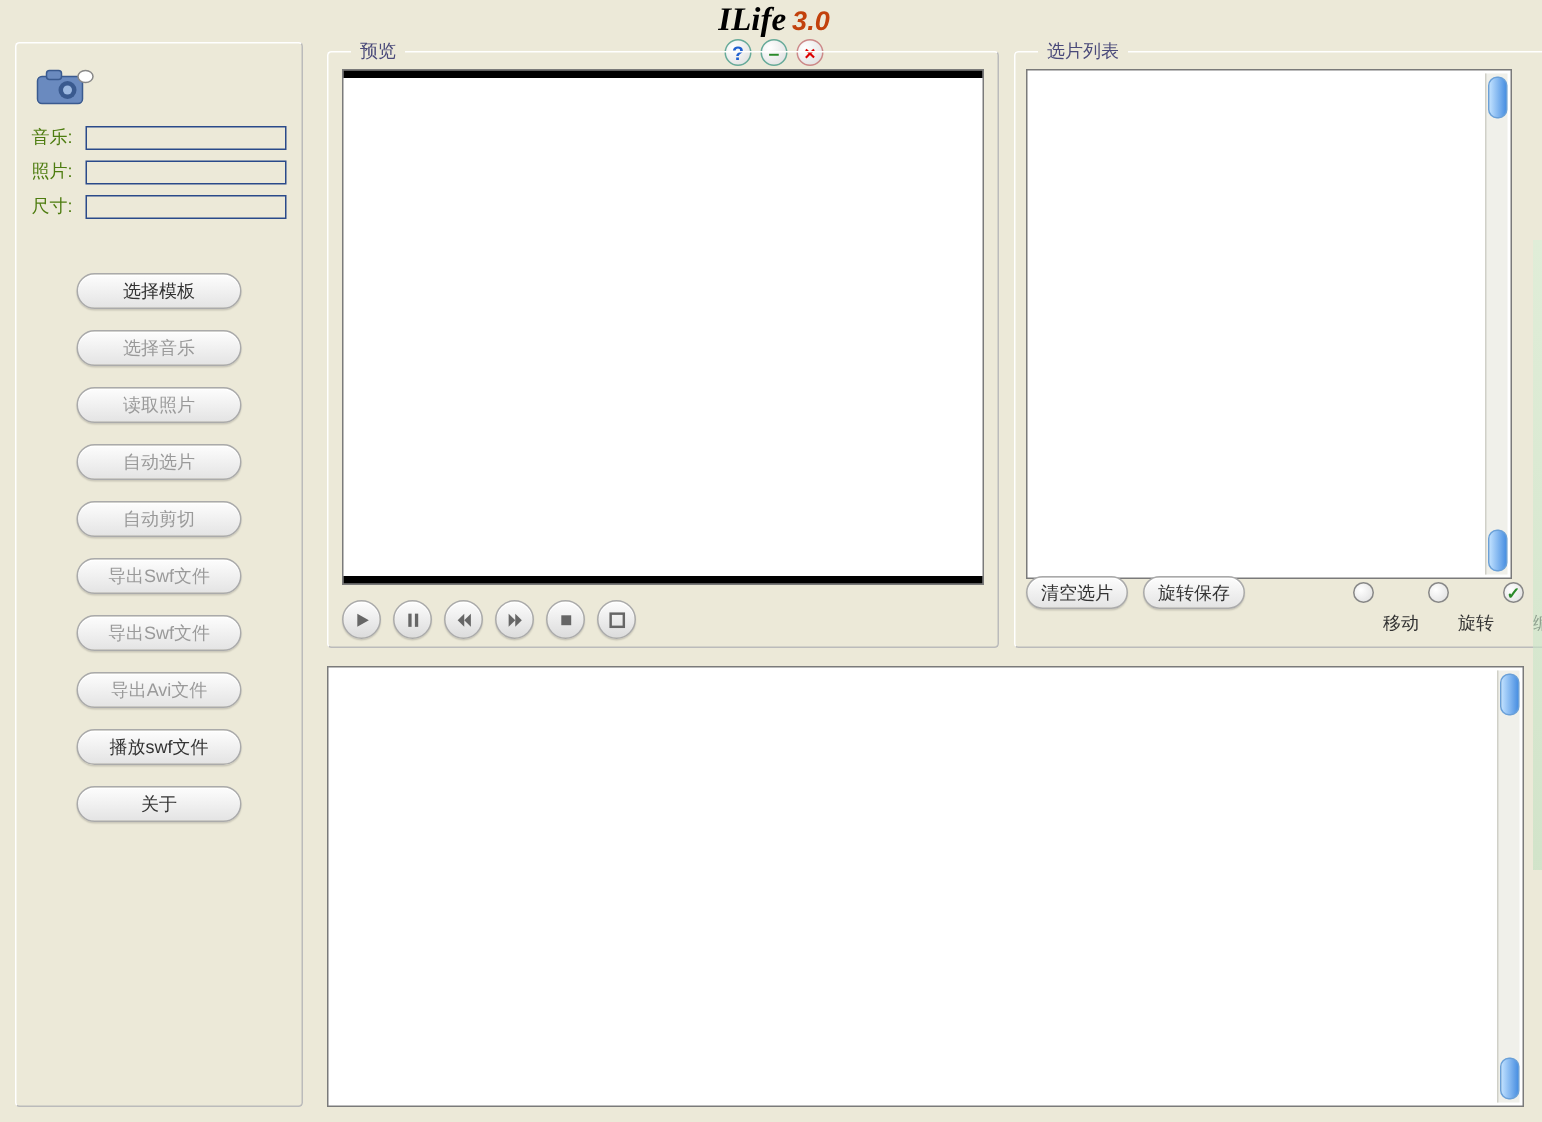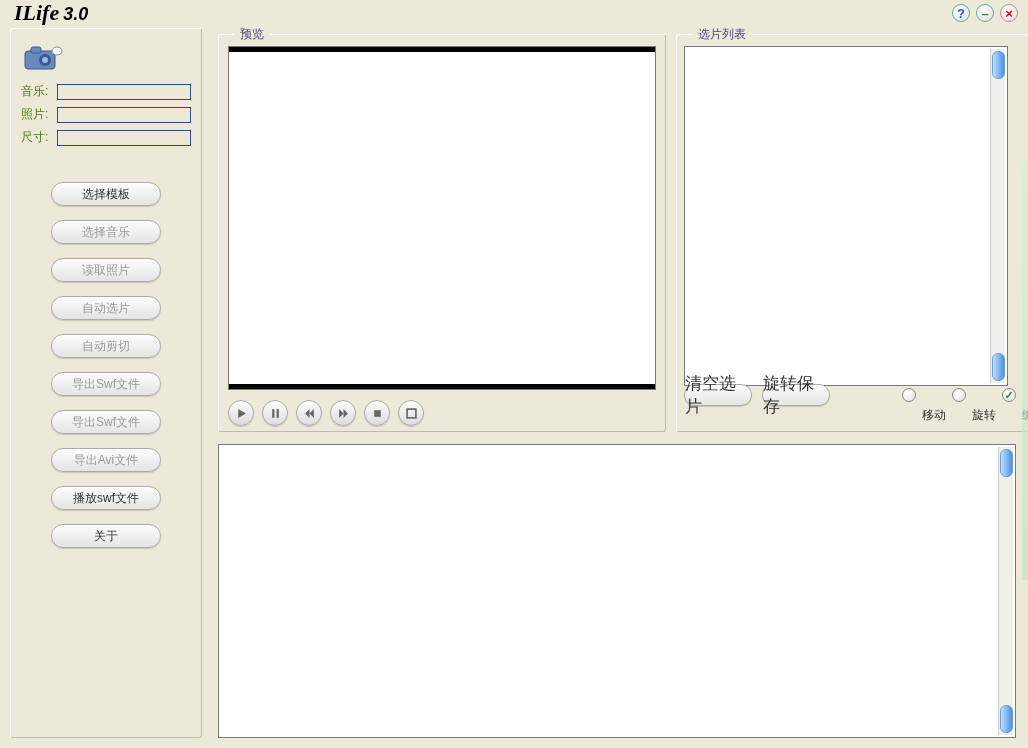--- a/index.html
+++ b/index.html
@@ -16,31 +16,32 @@
 
 .topbar {
   position: absolute;
   left: 0; top: 0; right: 0;
   height: 26px;
   background: #ece9d8;
   display: flex;
   align-items: center;
   justify-content: space-between;
   padding: 0 10px 0 14px;
+  flex-direction: column;
 }
 .logo {
   font-family: "Brush Script MT", cursive;
   font-size: 22px;
   font-style: italic;
   font-weight: bold;
   color: #000;
   display: flex;
   align-items: baseline;
 }
-.logo .ver { color: #000000; font-size: 18px; margin-left: 4px; font-family: Arial, sans-serif; font-style: italic; }
+.logo .ver { color: #c2410c; font-size: 18px; margin-left: 4px; font-family: Arial, sans-serif; font-style: italic; }
 .topbtns { display: flex; gap: 6px; }
 .circle-btn {
   width: 18px; height: 18px;
   border-radius: 50%;
   border: 1px solid #999;
   display: flex; align-items: center; justify-content: center;
   font-size: 13px; font-weight: bold;
   cursor: pointer;
   background: radial-gradient(circle at 30% 30%, #fff, #ddd);
 }
@@ -176,21 +177,21 @@
   margin: 2px auto;
   border-radius: 6px;
   background: linear-gradient(to right, #bfe0ff, #4a90e2);
   border: 1px solid #6aa0d8;
 }
 .sel-controls {
   position: absolute;
   left: 8px; bottom: 8px; right: 8px;
   display: flex; align-items: center; gap: 10px;
 }
-.sel-controls .pill-btn { width: 68px; height: 22px; border-radius: 11px; font-size: 17px; }
+.sel-controls .pill-btn { width: 68px; height: 22px; border-radius: 11px; font-size: 12px; }
 .radio-group { display: flex; align-items: center; gap: 6px; margin-left: auto; }
 .radio {
   width: 14px; height: 14px; border-radius: 50%;
   border: 1px solid #888;
   background: radial-gradient(circle at 35% 35%, #fff, #ddd);
   display: inline-flex; align-items: center; justify-content: center;
 }
 .radio.checked::after {
   content: "✓"; color: #2a8a2a; font-size: 11px; font-weight: bold;
 }

